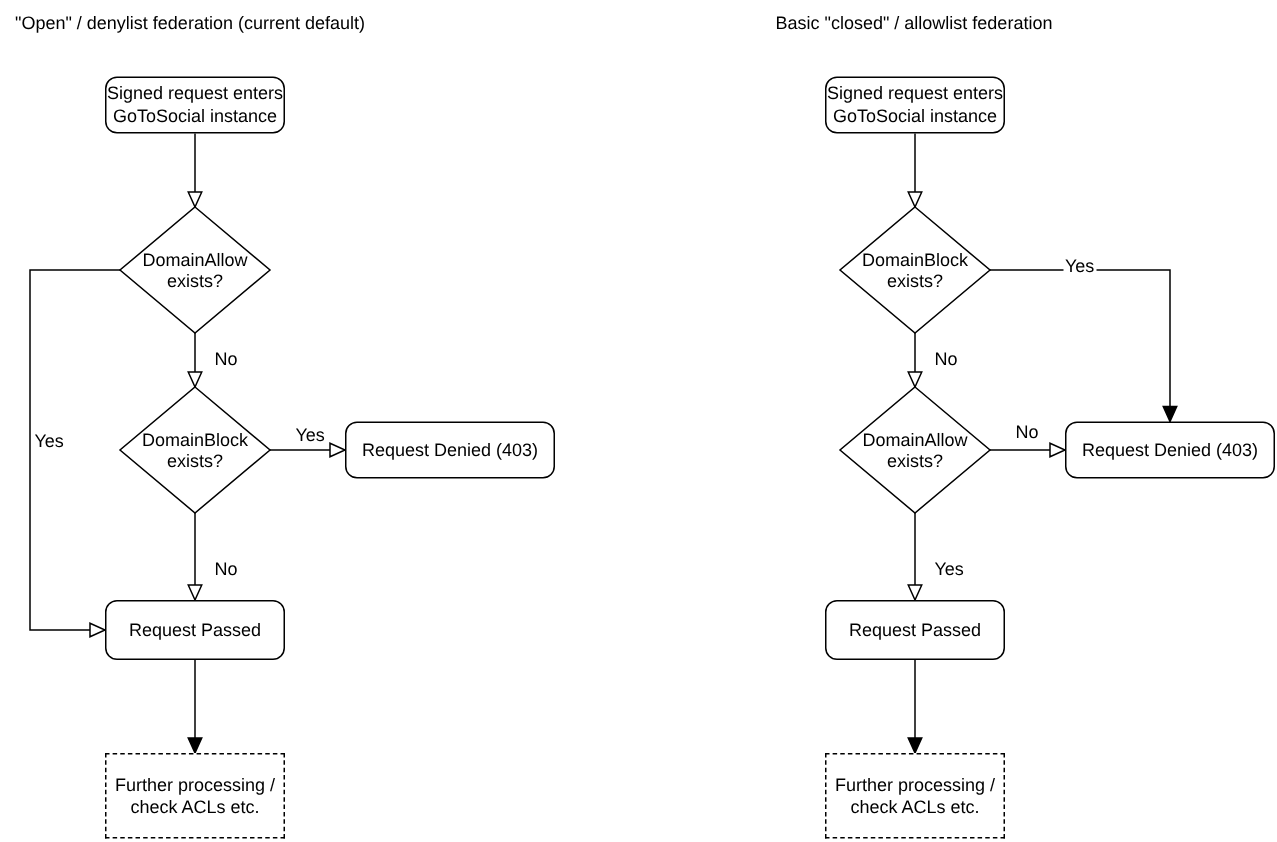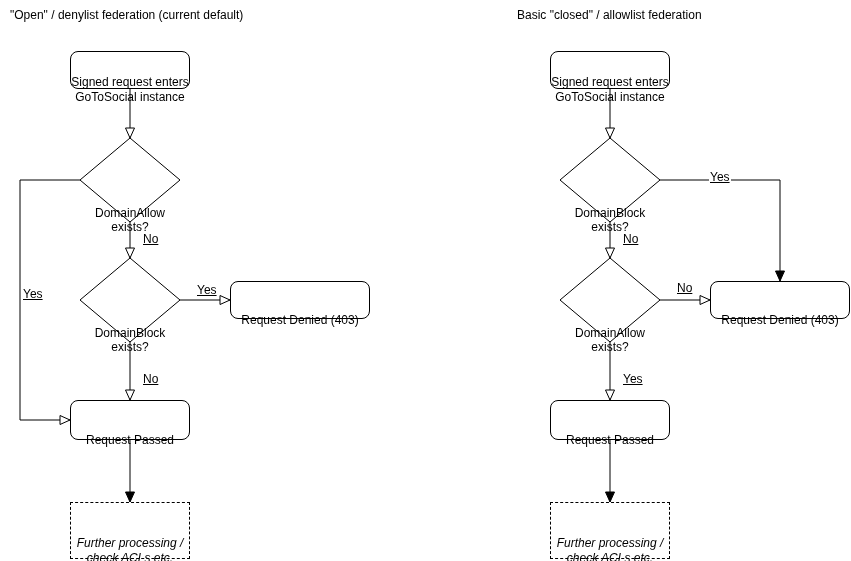--- a/index.html
+++ b/index.html
@@ -31,43 +31,40 @@
     border: 1px solid #000000;
     border-radius: 8px;
     display: flex;
     align-items: center;
     justify-content: center;
     text-align: center;
   }
   .node-text {
     white-space: pre-line;
     line-height: 15px;
-    margin-top: 40px;
   }
   .node.dashed {
     border-style: dashed;
     border-radius: 0;
-    font-style: italic;
   }
   .diamond-label {
     position: absolute;
     width: 100px;
     height: 28px;
     display: flex;
     align-items: flex-start;
     justify-content: center;
     text-align: center;
   }
   .edge-label {
     position: absolute;
     background: #ffffff;
     line-height: 13px;
     padding: 0 1px;
     white-space: nowrap;
-    text-decoration: underline;
   }
 </style>
 </head>
 <body>
 
 <div class="canvas">
 
   <svg class="edges-svg" viewBox="0 0 851 561" xmlns="http://www.w3.org/2000/svg">
     <defs>
       <marker id="arrowHollow" markerWidth="12" markerHeight="12" refX="11" refY="6" orient="auto" markerUnits="userSpaceOnUse">

